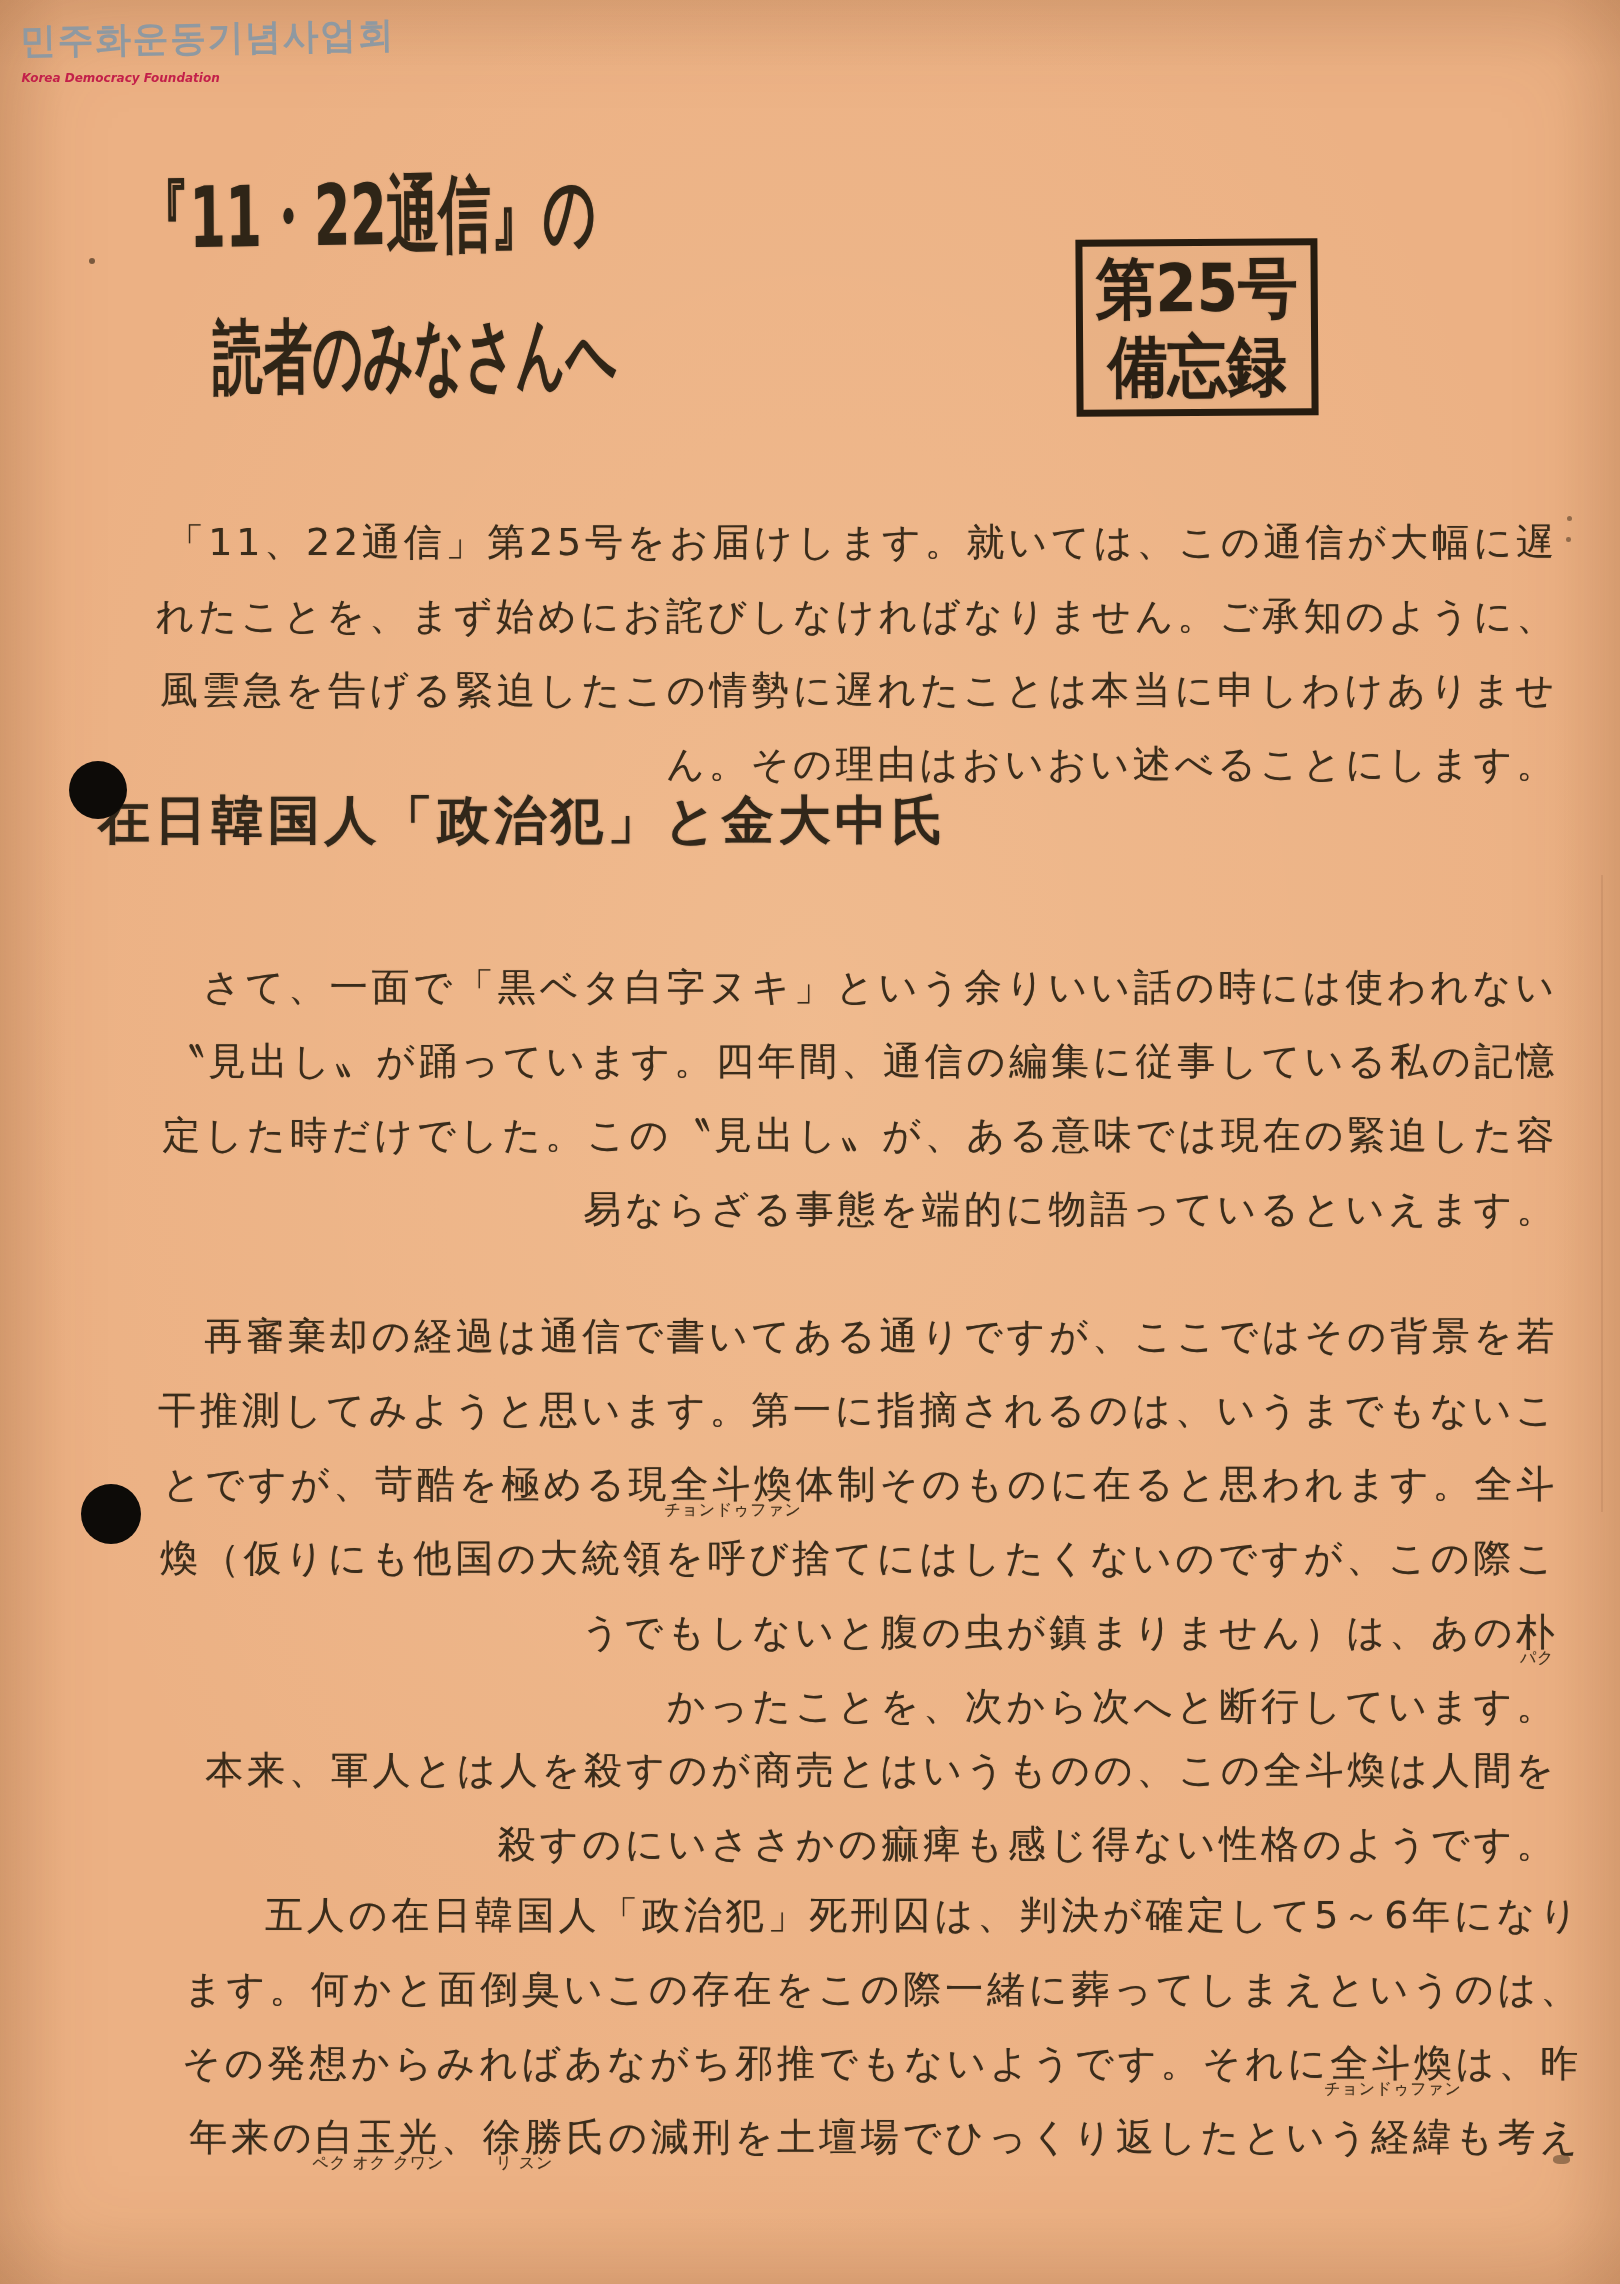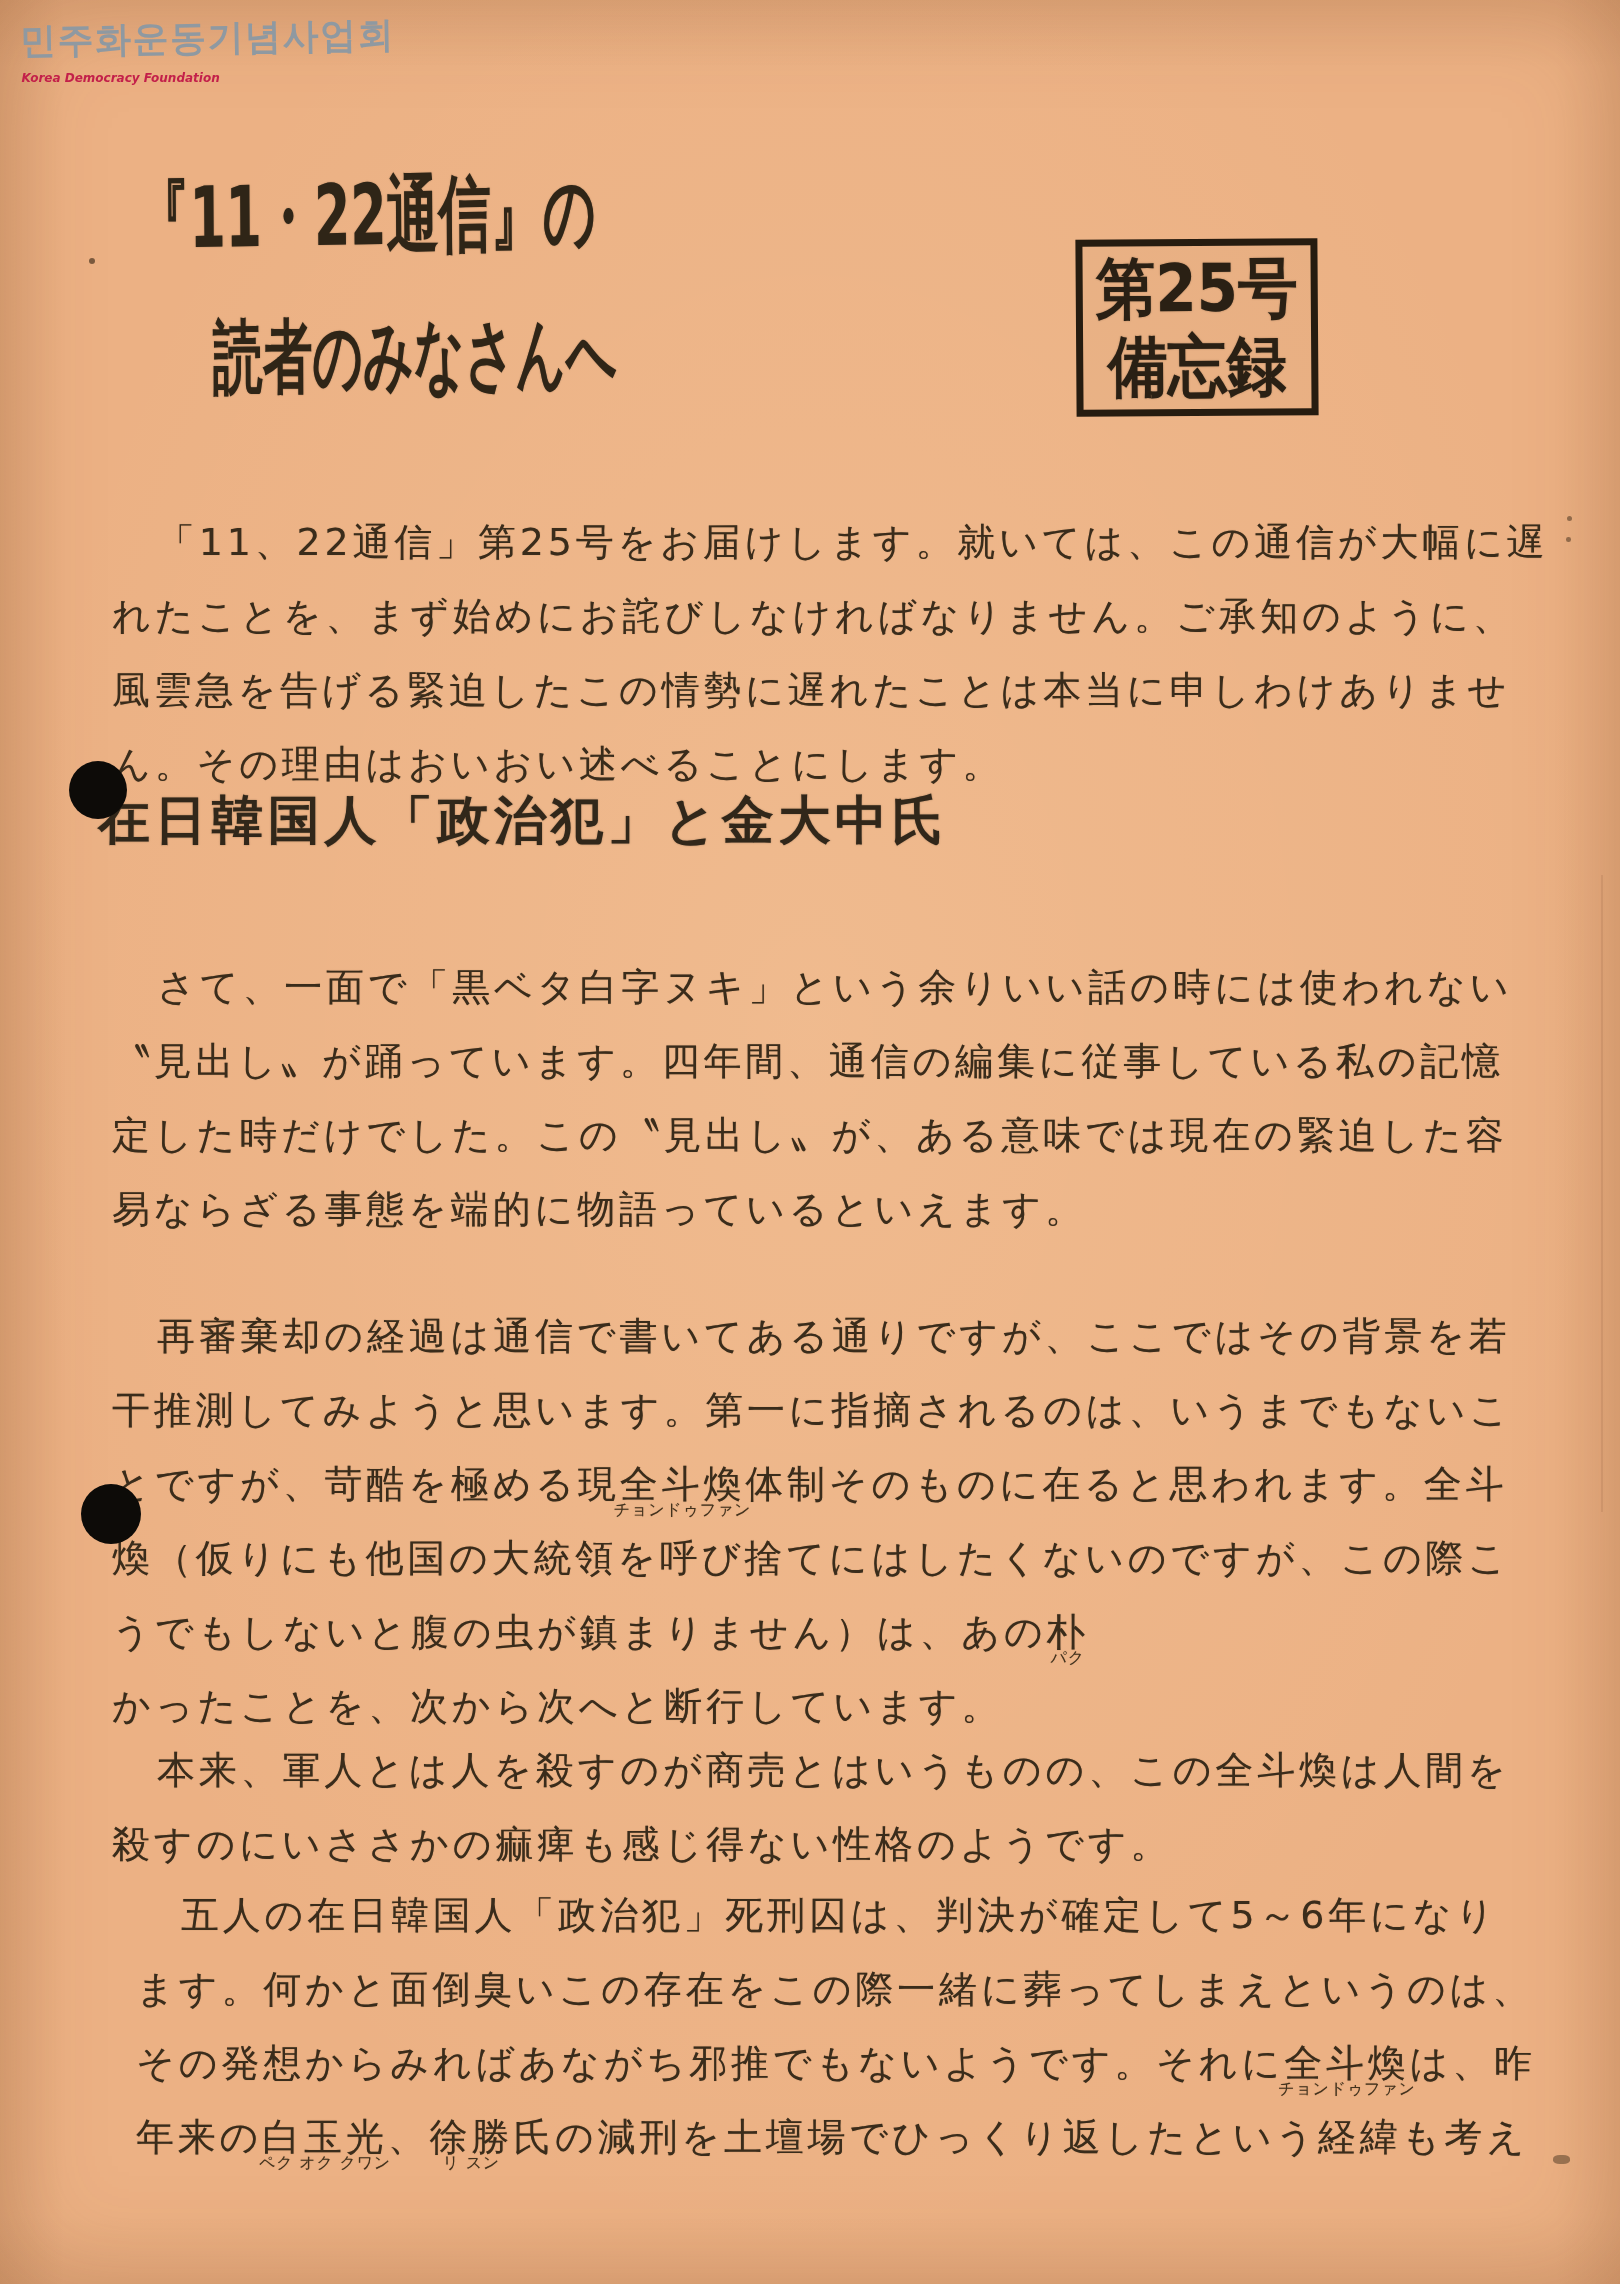--- a/index.html
+++ b/index.html
@@ -13,20 +13,21 @@
     height:2284px;
     margin:0 auto;
     background-color:#ecb184;
     background-image:
       linear-gradient(90deg, rgba(101,55,21,0.10), rgba(101,55,21,0) 4%, rgba(101,55,21,0) 96%, rgba(101,55,21,0.08)),
       linear-gradient(180deg, rgba(101,55,21,0.07), rgba(101,55,21,0) 3%, rgba(101,55,21,0) 97%, rgba(101,55,21,0.06)),
       radial-gradient(ellipse at 50% 45%, rgba(255,225,185,0.20), rgba(0,0,0,0) 70%);
     box-shadow:inset 0 0 107px rgba(120,60,20,0.22);
     overflow:hidden;
     color:#38291a;
+    text-align:right;
   }
 
   
   .logo-kr{
     position:absolute;left:20px;top:14px;
     font-size:36px;font-weight:bold;letter-spacing:1.5px;
     color:#8f99a1;
     transform:rotate(-1deg);
   }
   .logo-en{
@@ -66,21 +67,21 @@
   
   .heading{
     position:absolute;left:98px;top:786px;
     font-size:52px;font-weight:bold;color:#31271a;
     letter-spacing:4.6px;white-space:nowrap;
     text-shadow:0 0 1.5px rgba(49,39,26,0.5);
   }
 
   
   .para{
-    position:absolute;left:112px;width:1458px;
+    position:absolute;left:100px;width:1458px;
     font-size:38px;color:#3a2c1b;
     letter-spacing:3.8px;
     text-shadow:0 0 0.8px rgba(58,44,27,0.45);
   }
   .p1{top:507px;}
   .p2{top:952px;}
   .p3{top:1301px;}
   .p4{top:1735px;}
   .p5{top:1880px;margin-left:24px;}
   .tline{position:relative;height:74px;line-height:71px;white-space:nowrap;}

